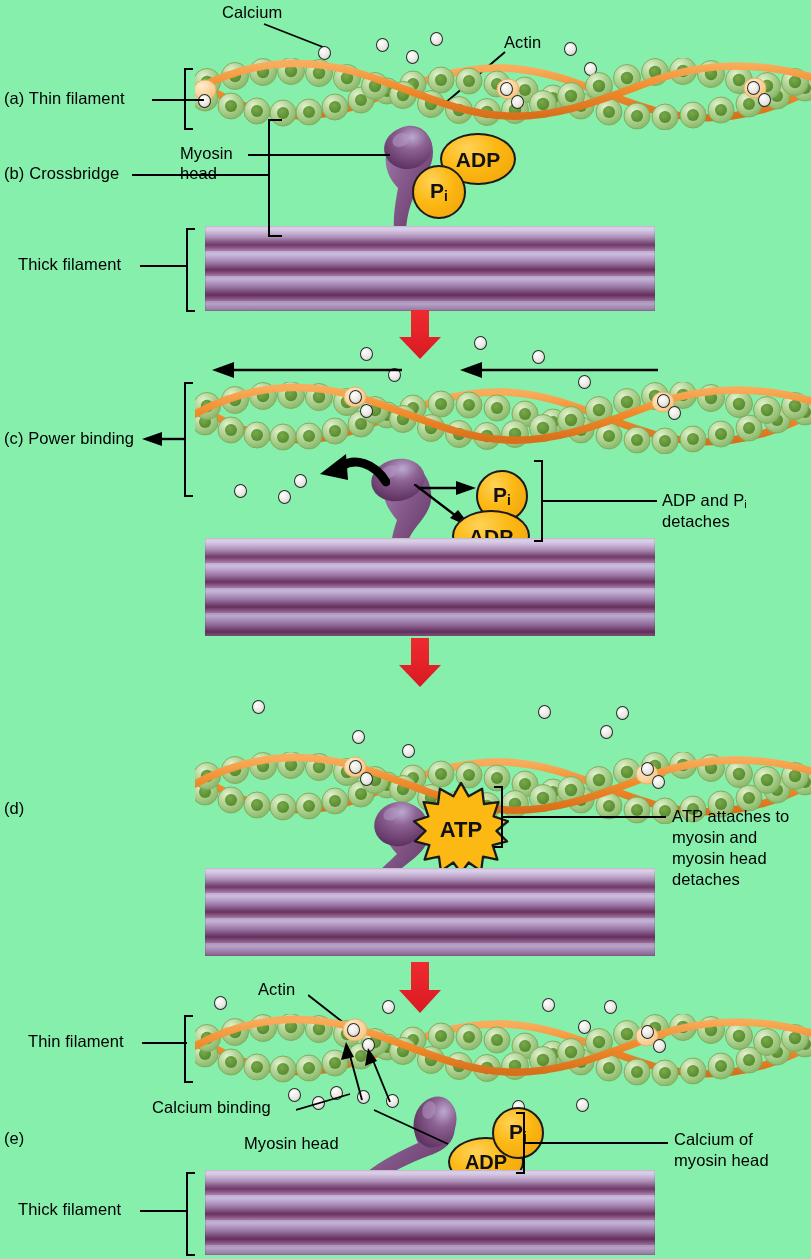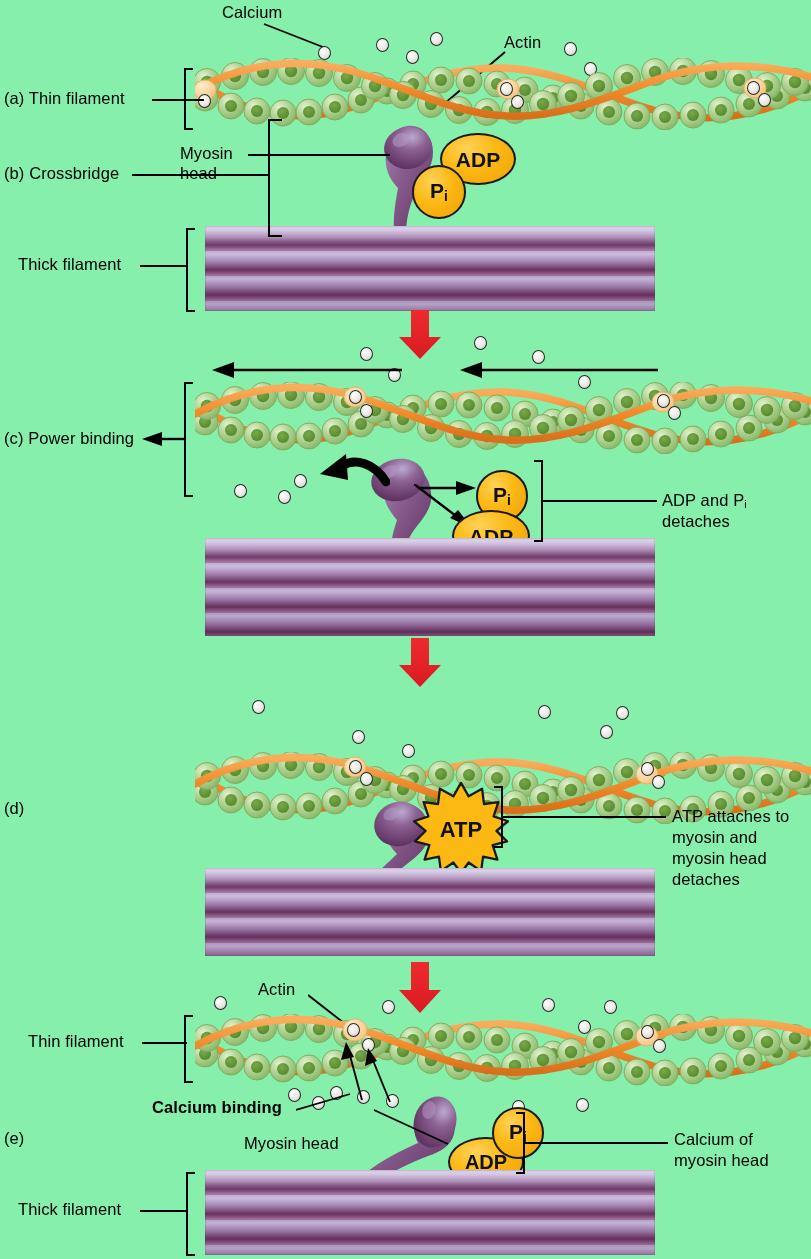--- a/index.html
+++ b/index.html
@@ -783,21 +783,21 @@
   <div class="bub" style="left:492px;top:1107px;width:48px;height:48px;font-size:21px;">
     <span><span>P</span><sub>i</sub></span>
   </div>
 
   <div class="thick" style="left:205px;top:1170px;width:450px;height:85px;"></div>
 
   <div class="lbl" style="left:28px;top:1031px;">Thin filament</div>
   <div class="leader" style="left:142px;top:1042px;width:45px;"></div>
   <div class="brk" style="left:184px;top:1015px;height:68px;"></div>
 
-  <div class="lbl" style="left:152px;top:1097px;font-weight:bold;">Calcium binding</div>
+  <div class="lbl" style="left:152px;top:1097px;">Calcium binding</div>
   <svg class="blackarrow" style="left:296px;top:1090px;" width="58" height="26">
     <line x1="0" y1="20" x2="54" y2="4" stroke="#000" stroke-width="1.8"></line>
   </svg>
 
   <div class="lbl" style="left:4px;top:1128px;">(e)</div>
   <div class="lbl" style="left:244px;top:1133px;">Myosin head</div>
   <svg class="blackarrow" style="left:352px;top:1106px;" width="98" height="44">
     <line x1="96" y1="38" x2="22" y2="4" stroke="#000" stroke-width="1.9"></line>
   </svg>
 

